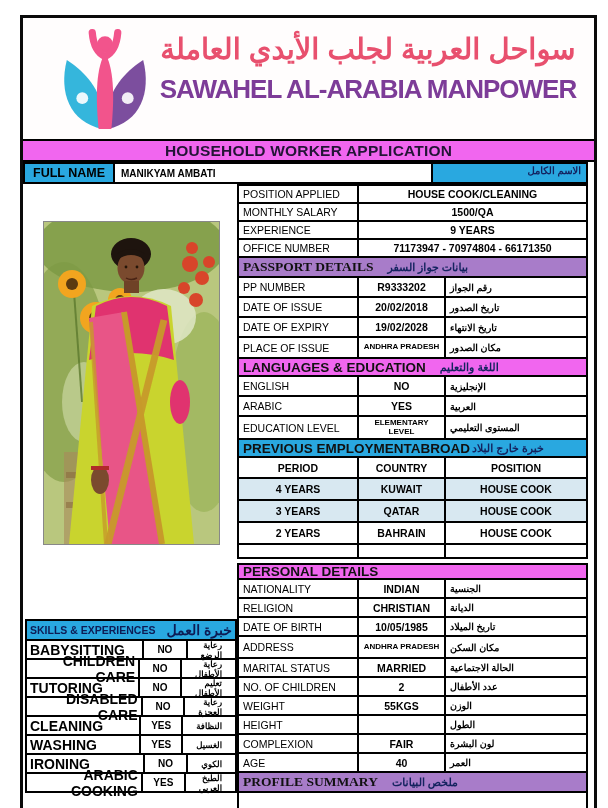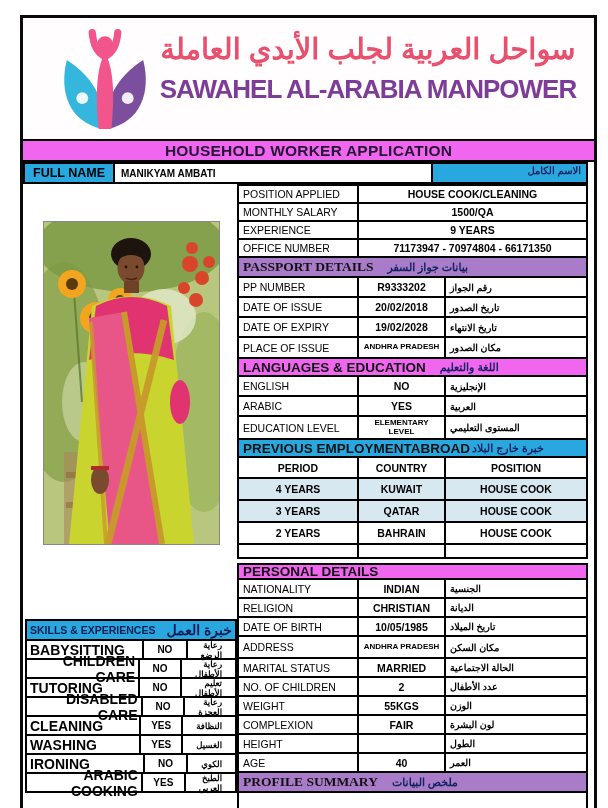--- a/index.html
+++ b/index.html
@@ -290,28 +290,28 @@
             <div class="c lab">NO. OF CHILDREN</div>
             <div class="c val">2</div>
             <div class="c ar">عدد الأطفال</div>
           </div>
           <div class="tr h17">
             <div class="c lab">WEIGHT</div>
             <div class="c val">55KGS</div>
             <div class="c ar">الوزن</div>
           </div>
           <div class="tr h17">
+            <div class="c lab">HEIGHT</div>
+            <div class="c val"></div>
+            <div class="c ar">الطول</div>
+          </div>
+          <div class="tr h17">
             <div class="c lab">COMPLEXION</div>
             <div class="c val">FAIR</div>
             <div class="c ar">لون البشرة</div>
-          </div>
-          <div class="tr h17">
-            <div class="c lab">HEIGHT</div>
-            <div class="c val"></div>
-            <div class="c ar">الطول</div>
           </div>
           <div class="tr h17">
             <div class="c lab">AGE</div>
             <div class="c val">40</div>
             <div class="c ar">العمر</div>
           </div>
         </div>
 
         <div class="tbl merge sec bg-purple h22">
           <span class="en">PROFILE SUMMARY</span>

